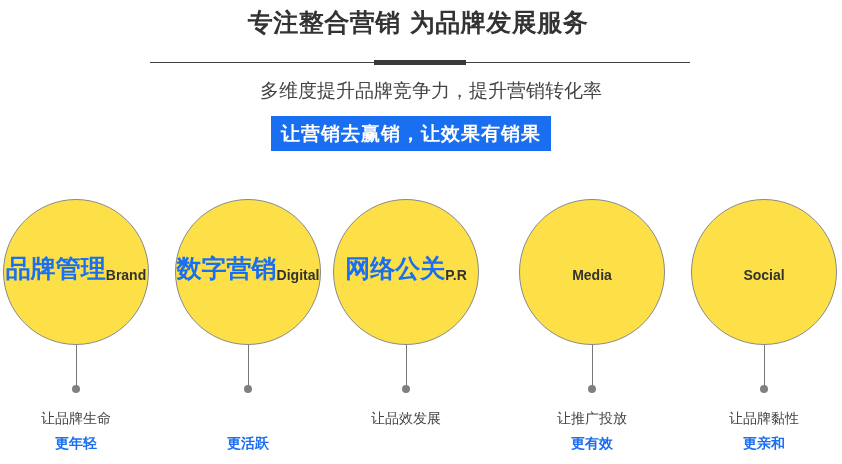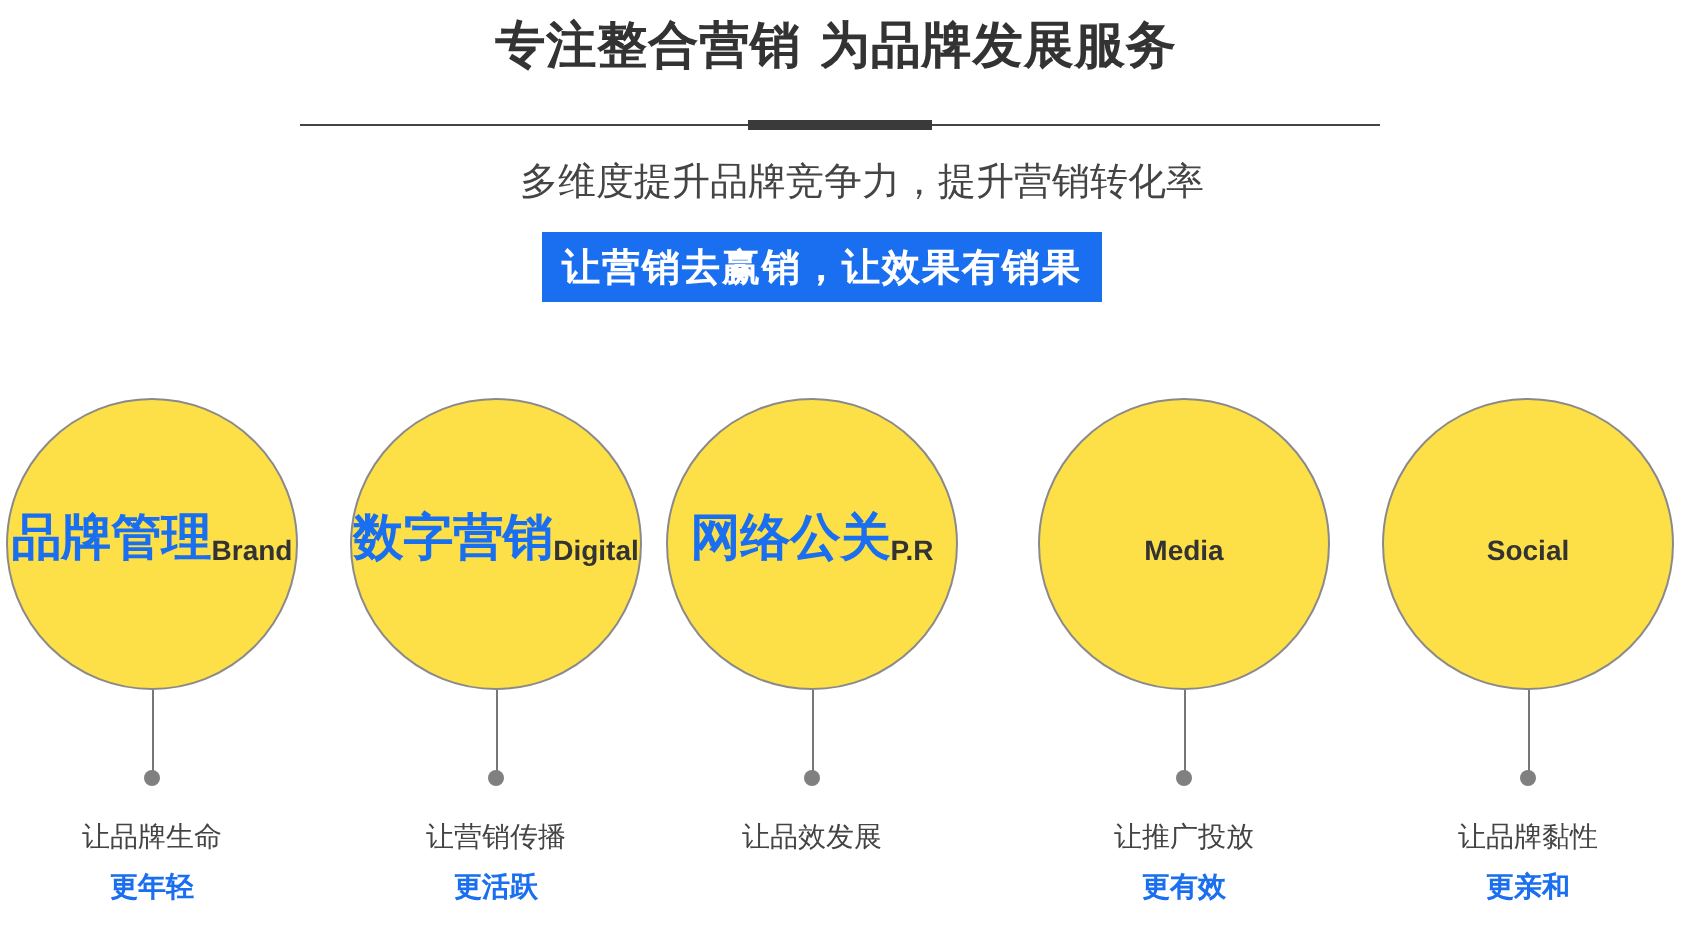--- a/index.html
+++ b/index.html
@@ -77,21 +77,20 @@
   <div class="label2">更年轻</div>
 </div>
 
 <div class="service" style="left:175px">
   <div class="circle">
     <div class="cn">数字营销</div>
     <div class="en">Digital</div>
   </div>
   <div class="stem"></div>
   <div class="dot"></div>
-  <div class="label1">让营销传播</div>
   <div class="label2">更活跃</div>
 </div>
 
 <div class="service" style="left:333px">
   <div class="circle">
     <div class="cn">网络公关</div>
     <div class="en">P.R</div>
   </div>
   <div class="stem"></div>
   <div class="dot"></div>

